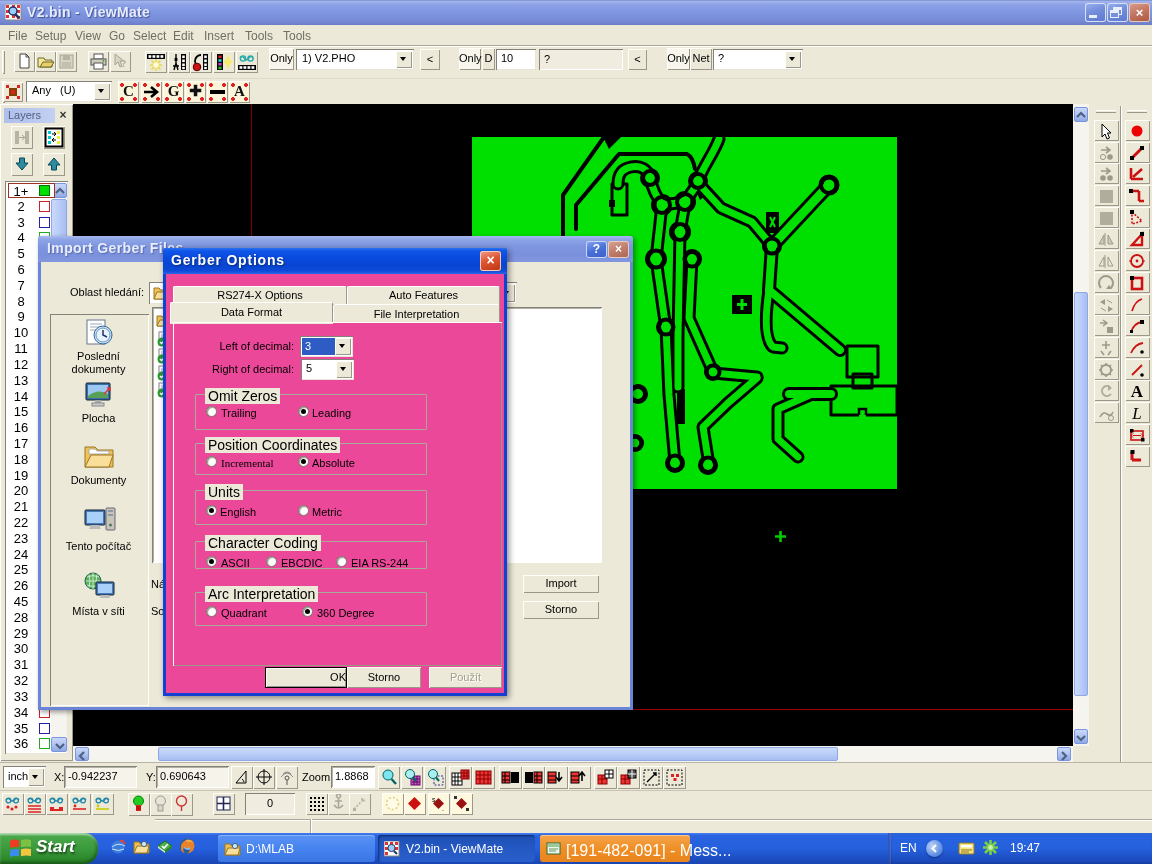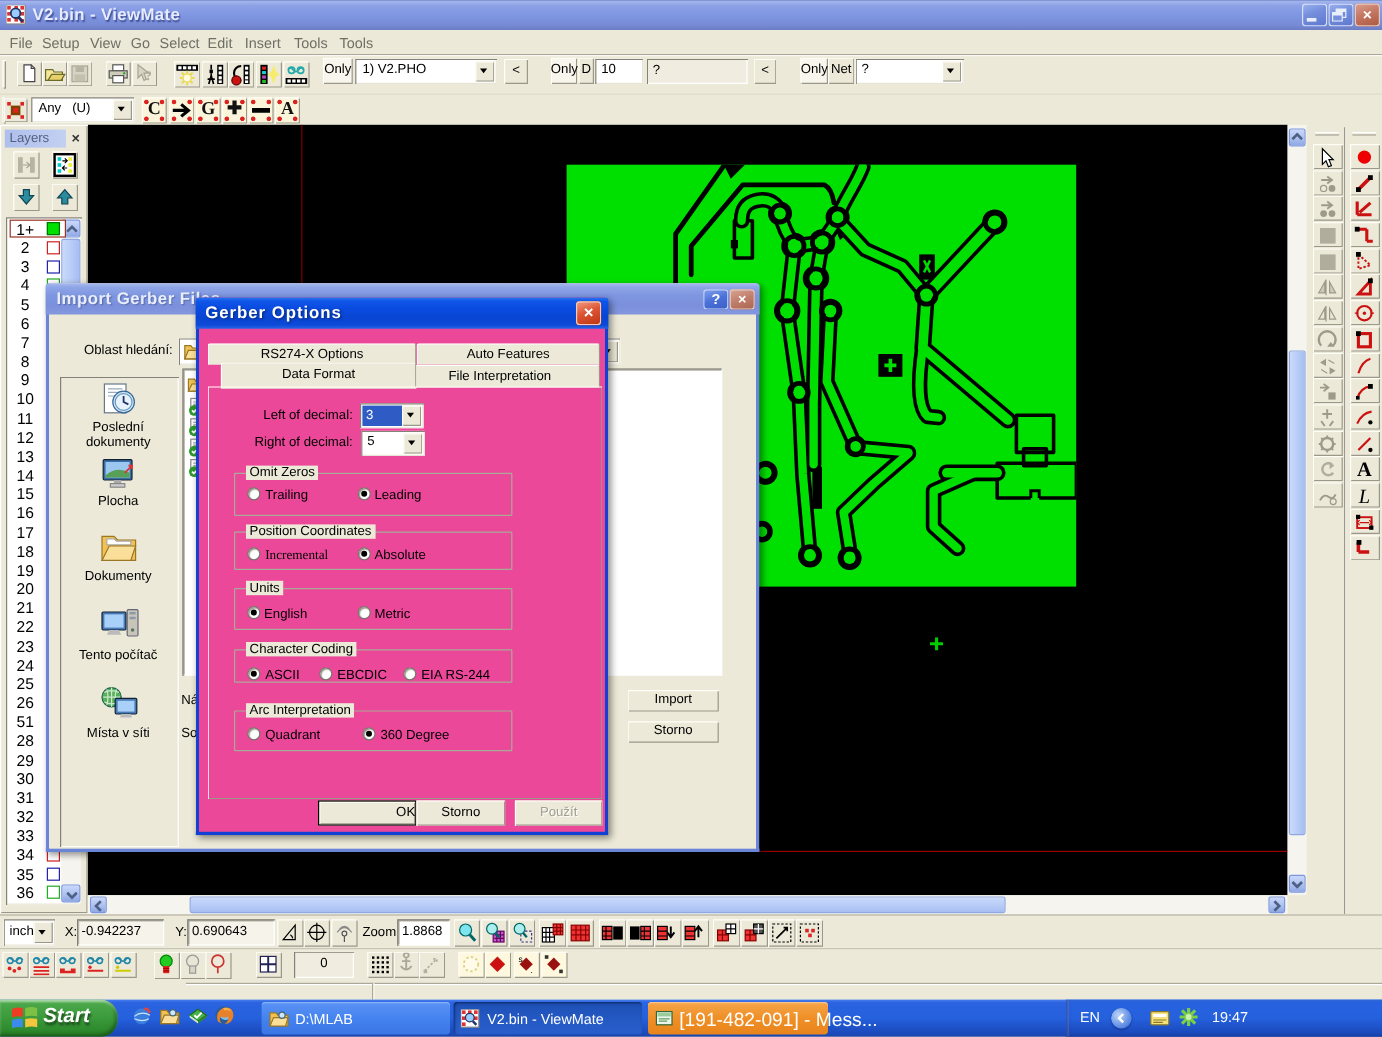--- a/index.html
+++ b/index.html
@@ -4,21 +4,21 @@
 <style>
 * { margin:0; padding:0; box-sizing:border-box; }
 html,body { width:1152px; height:864px; overflow:hidden; font-family:"Liberation Sans",sans-serif; }
 body { position:relative; background:#ece9d8; }
 .abs { position:absolute; }
 .f11 { font-size:11px; line-height:13px; color:#000; }
 .raised { background:#ece9d8; box-shadow: inset 1px 1px 0 #fffef7, inset -1px -1px 0 #9b988a; }
 .sunkw { background:#fff; box-shadow: inset 1px 1px 0 #848278, inset -1px -1px 0 #fff, inset 2px 2px 0 #b3b1a4; }
 .sunkf { background:#ece9d8; box-shadow: inset 1px 1px 0 #848278, inset -1px -1px 0 #fff; }
 .gb { position:absolute; border:1px solid #aaa898; border-radius:1px; }
-.gbl { position:absolute; top:-7px; left:9px; background:#ece9d8; padding:0 3px; font-size:11px; white-space:nowrap; }
+.gbl { position:absolute; top:-7px; left:9px; background:#ece9d8; padding:0 3px; font-size:14px; white-space:nowrap; }
 .radio { position:absolute; width:11px; height:11px; border-radius:50%; background:#fff; border:1px solid #77756a; box-shadow: inset 1px 1px 1px #9a9789; }
 .radio.on::after { content:""; position:absolute; left:2px; top:2px; width:5px; height:5px; border-radius:50%; background:#000; }
 .rlbl { position:absolute; font-size:11px; color:#000; white-space:nowrap; }
 .btn { position:absolute; background:#ece9d8; box-shadow: inset 1px 1px 0 #fffef7, inset -1px -1px 0 #9b988a; font-size:11px; text-align:center; color:#000; }
 .combo { position:absolute; background:#fff; box-shadow: inset 1px 1px 0 #848278, inset -1px -1px 0 #e8e5d8; font-size:11px; }
 .cbtn { position:absolute; right:2px; top:2px; bottom:2px; width:16px; background:#ece9d8; box-shadow: inset 1px 1px 0 #fffef7, inset -1px -1px 0 #9b988a; }
 .arrdn { position:absolute; width:0; height:0; border:3px solid transparent; border-top:4px solid #000; }
 .sep { position:absolute; width:1152px; height:2px; border-top:1px solid #aca899; border-bottom:1px solid #fff; }
 .lbt { width:21px; height:22px; font-size:15px; font-weight:bold; text-align:center; line-height:20px; color:#111; font-family:"Liberation Serif",serif;
   background-color:#faf4da;
@@ -437,21 +437,21 @@
     <div class="abs lnum" style="left:6px;top:411px;">22</div>
     <div class="abs" style="left:39px;top:413px;width:11px;height:11px;background:#fff;border:1px solid #22aa22;"></div>
     <div class="abs lnum" style="left:6px;top:427px;">23</div>
     <div class="abs" style="left:39px;top:429px;width:11px;height:11px;background:#fff;border:1px solid #cc2222;"></div>
     <div class="abs lnum" style="left:6px;top:443px;">24</div>
     <div class="abs" style="left:39px;top:445px;width:11px;height:11px;background:#fff;border:1px solid #2222aa;"></div>
     <div class="abs lnum" style="left:6px;top:458px;">25</div>
     <div class="abs" style="left:39px;top:460px;width:11px;height:11px;background:#fff;border:1px solid #22aa22;"></div>
     <div class="abs lnum" style="left:6px;top:474px;">26</div>
     <div class="abs" style="left:39px;top:476px;width:11px;height:11px;background:#fff;border:1px solid #cc2222;"></div>
-    <div class="abs lnum" style="left:6px;top:490px;">51</div>
+    <div class="abs lnum" style="left:6px;top:490px;">45</div>
     <div class="abs" style="left:39px;top:492px;width:11px;height:11px;background:#fff;border:1px solid #2222aa;"></div>
     <div class="abs lnum" style="left:6px;top:506px;">28</div>
     <div class="abs" style="left:39px;top:508px;width:11px;height:11px;background:#fff;border:1px solid #22aa22;"></div>
     <div class="abs lnum" style="left:6px;top:522px;">29</div>
     <div class="abs" style="left:39px;top:524px;width:11px;height:11px;background:#fff;border:1px solid #cc2222;"></div>
     <div class="abs lnum" style="left:6px;top:537px;">30</div>
     <div class="abs" style="left:39px;top:539px;width:11px;height:11px;background:#fff;border:1px solid #2222aa;"></div>
     <div class="abs lnum" style="left:6px;top:553px;">31</div>
     <div class="abs" style="left:39px;top:555px;width:11px;height:11px;background:#fff;border:1px solid #22aa22;"></div>
     <div class="abs lnum" style="left:6px;top:569px;">32</div>
@@ -902,21 +902,21 @@
 
 <div class="abs" id="gerberdlg" style="left:163px;top:248px;width:344px;height:448px;background:#ec4899;border:3px solid #1140d2;border-top:none;border-radius:3px 3px 0 0;box-shadow:2px 2px 6px rgba(0,0,0,.45);">
   <div class="abs" style="left:-3px;top:0;width:344px;height:26px;border-radius:3px 3px 0 0;background:linear-gradient(180deg,#2a71f0 0%,#0f55e8 12%,#0a4be0 35%,#0845d2 65%,#0d4ad8 88%,#2a66e8 100%);">
     <span class="abs" style="left:8px;top:4px;font-size:14px;font-weight:bold;letter-spacing:0.8px;color:#fff;text-shadow:1px 1px 2px #082a7a;">Gerber Options</span>
     <div class="abs" style="left:317px;top:3px;width:21px;height:20px;border-radius:3px;background:linear-gradient(160deg,#f0a088,#dd5533 45%,#bb3311);box-shadow:inset 0 0 0 1px #f4cabb;text-align:center;color:#fff;font-size:14px;font-weight:bold;line-height:18px;">×</div>
   </div>
 
   <div class="abs" style="left:7px;top:38px;width:174px;height:18px;background:#ece9d8;border:1px solid #9b988a;border-bottom:none;border-top-color:#fff;border-left-color:#fff;border-radius:2px 2px 0 0;text-align:center;font-size:11px;line-height:17px;">RS274-X Options</div>
   <div class="abs" style="left:181px;top:38px;width:153px;height:18px;background:#ece9d8;border:1px solid #9b988a;border-bottom:none;border-top-color:#fff;border-left-color:#fff;border-radius:2px 2px 0 0;text-align:center;font-size:11px;line-height:17px;">Auto Features</div>
   <div class="abs" style="left:167px;top:56px;width:167px;height:19px;background:#ece9d8;border:1px solid #9b988a;border-bottom:none;border-top-color:#fff;border-left-color:#fff;border-radius:2px 2px 0 0;text-align:center;font-size:11px;line-height:18px;">File Interpretation</div>
-  <div class="abs" style="left:4px;top:54px;width:163px;height:21px;background:#ece9d8;border:1px solid #9b988a;border-bottom:none;border-top-color:#fff;border-left-color:#fff;border-radius:2px 2px 0 0;text-align:center;font-size:11px;line-height:19px;box-shadow:0 1px 0 #ece9d8;margin-left:14px;">Data Format</div>
+  <div class="abs" style="left:4px;top:54px;width:163px;height:21px;background:#ece9d8;border:1px solid #9b988a;border-bottom:none;border-top-color:#fff;border-left-color:#fff;border-radius:2px 2px 0 0;text-align:center;font-size:11px;line-height:19px;box-shadow:0 1px 0 #ece9d8;">Data Format</div>
 
   <div class="abs" style="left:7px;top:74px;width:329px;height:344px;box-shadow:inset 1px 1px 0 #fffef7, inset -1px -1px 0 #9b988a;"></div>
   <div class="abs f11" style="left:38px;top:92px;width:90px;text-align:right;">Left of decimal:</div>
   <div class="combo" style="left:134px;top:88px;width:53px;height:21px;">
       <span class="abs" style="left:2px;top:2px;right:18px;bottom:2px;background:#2f5bc4;color:#fff;font-size:11px;line-height:17px;padding-left:3px;">3</span>
       <span class="cbtn">
         <span class="arrdn" style="left:4px;top:6px;"></span>
       </span>
     </div>
   <div class="abs f11" style="left:37px;top:115px;width:91px;text-align:right;">Right of decimal:</div>

